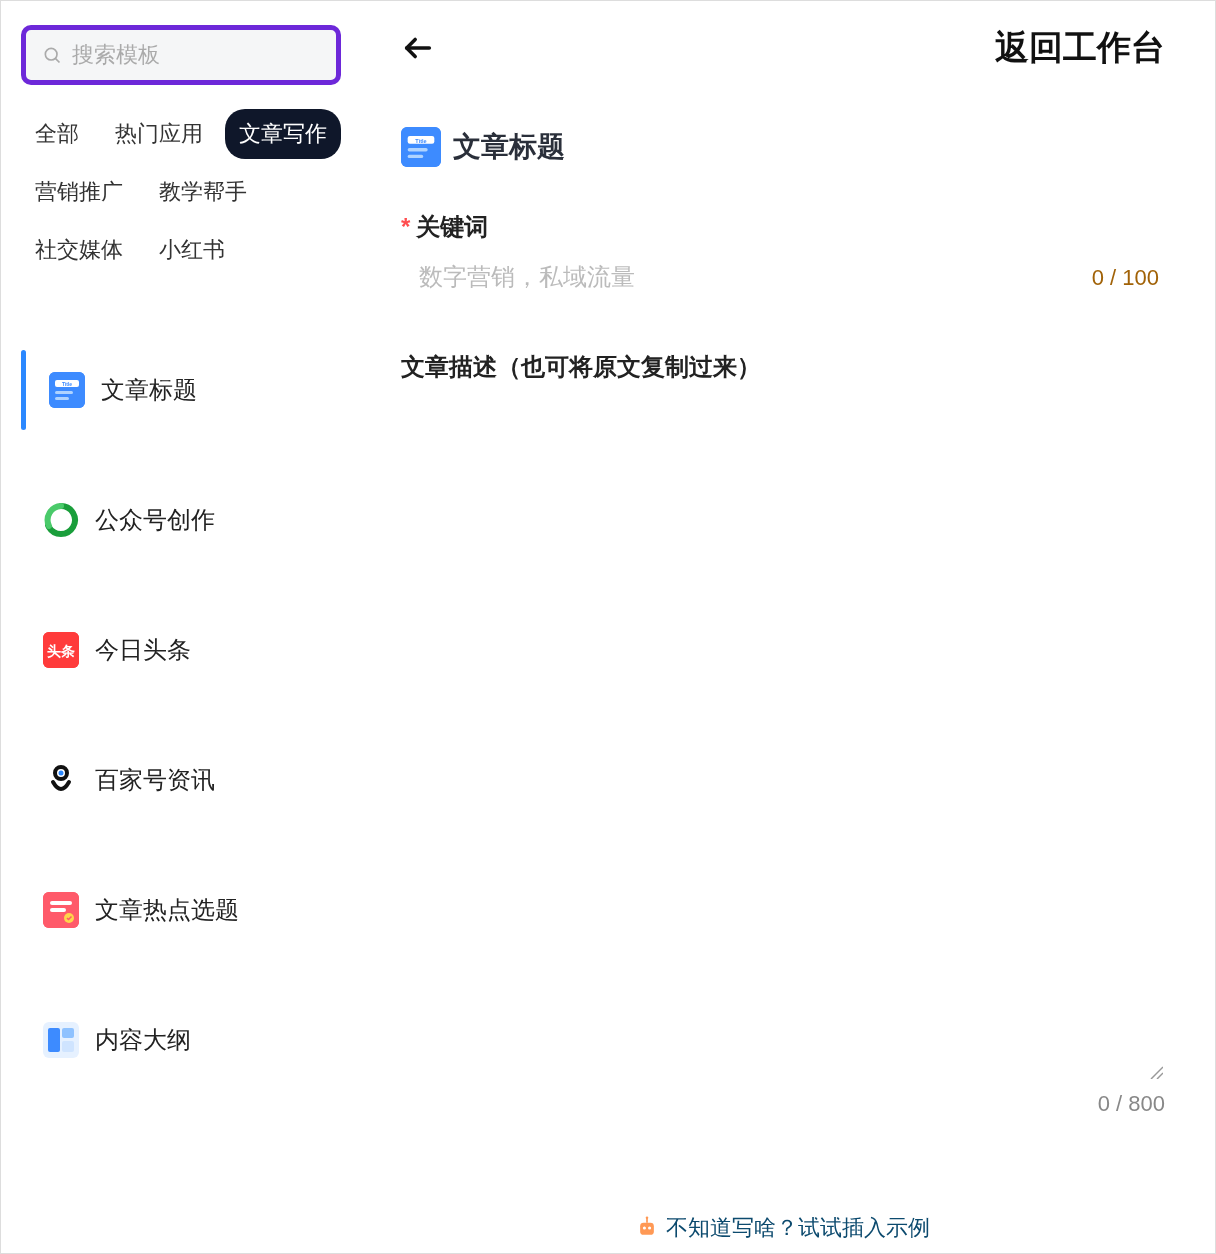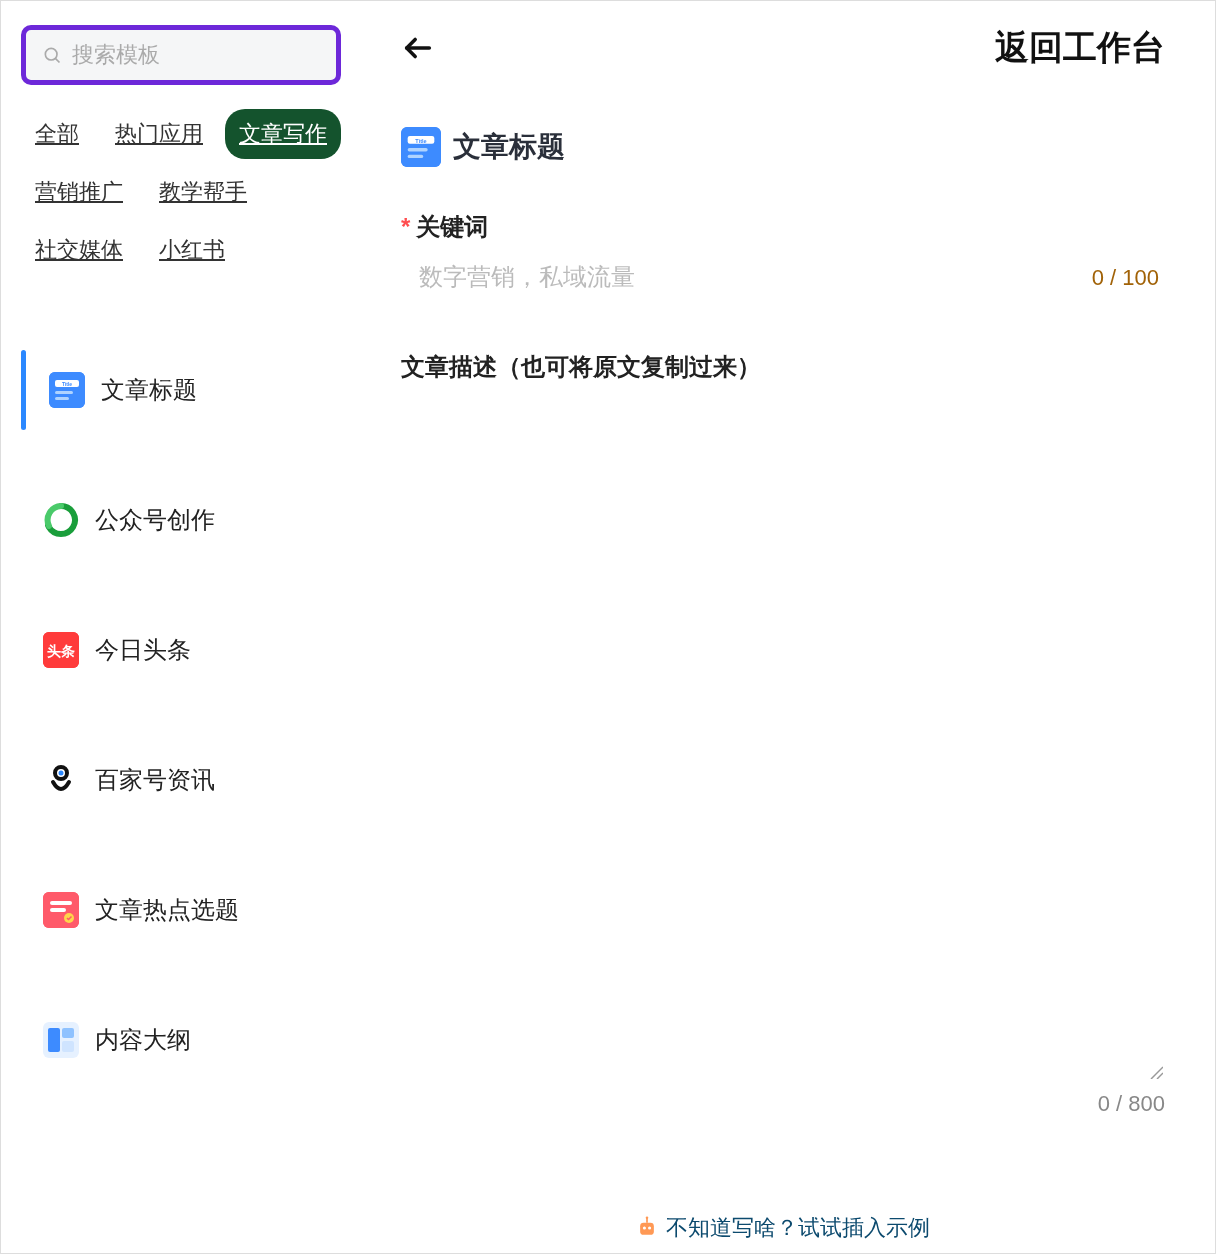--- a/index.html
+++ b/index.html
@@ -37,24 +37,23 @@
       display: flex; flex-wrap: wrap; gap: 8px;
       margin-bottom: 50px;
     }
     .cat-item {
       padding: 10px 14px;
       font-size: 22px;
       color: #333;
       border-radius: 20px;
       cursor: pointer;
       white-space: nowrap;
-      text-decoration: underline;
     }
     .cat-item.active {
-      background: #14532d;
+      background: #0f172a;
       color: #fff;
     }
     .template-list { margin-top: 28px; }
     .template-item {
       display: flex; align-items: center;
       padding: 32px 10px 32px 22px;
       cursor: pointer;
       position: relative;
       height: 130px;
     }

